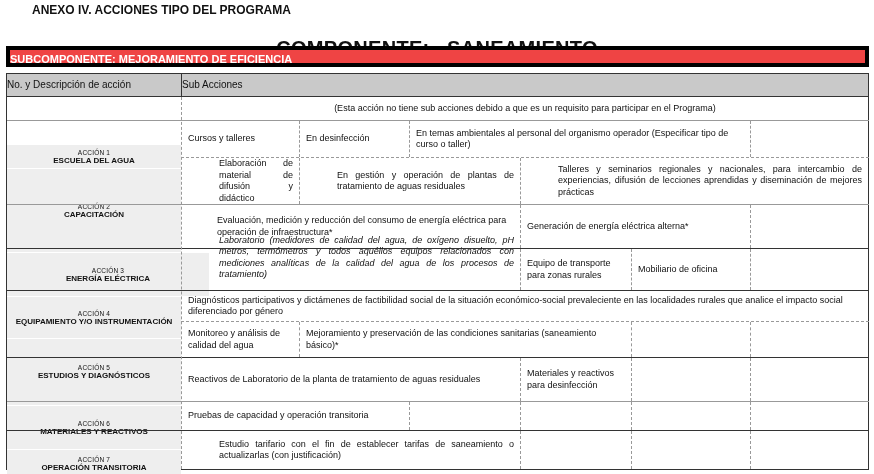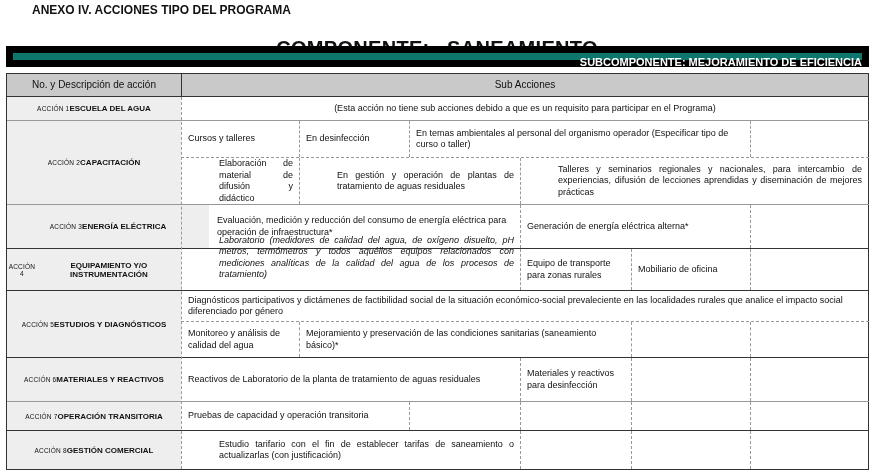--- a/index.html
+++ b/index.html
@@ -1,23 +1,23 @@
 <!DOCTYPE html>
 <html><head>
 <meta charset="utf-8">
 <style>
   html, body { margin:0; padding:0; background:#fff; }
   body { width:874px; height:474px; position:relative; overflow:hidden; font-family:"Liberation Sans", sans-serif; color:#111; }
   .abs { position:absolute; box-sizing:border-box; }
   .annex { left:32px; top:3px; font-size:12px; font-weight:bold; }
   .comp { left:0; width:874px; top:37px; text-align:center; font-size:20px; font-weight:bold; letter-spacing:0.3px; }
-  .subbar { left:6px; top:46px; width:863px; height:21px; background:#0f766e; border:7px solid #000000; color:#fff; font-size:11px; font-weight:bold; text-align:right; line-height:19px; }
+  .subbar { left:6px; top:46px; width:863px; height:21px; background:#ef4444; border:4px solid #000000; color:#fff; font-size:11px; font-weight:bold; text-align:left; line-height:19px; }
   .tbl { left:6px; top:73px; width:863px; height:397px; border:1.5px solid #333; }
-  .hdr { background:#c9c9c9; font-size:10px; text-align:center; line-height:22px; }
-  .lab { background:#eeeeee; text-align:center; font-size:8.5px; display:flex; flex-direction:row; justify-content:center; align-items:center; }
+  .hdr { background:#c9c9c9; font-size:10px; line-height:22px; }
+  .lab { background:#eeeeee; text-align:center; font-size:8.5px; display:flex; flex-direction:column; justify-content:center; align-items:center;margin-top:48px; }
   .lab .num { font-size:6.5px; letter-spacing:0.2px; }
   .lab .ttl { font-weight:bold; font-size:8px; }
   .cell { font-size:9px; line-height:11.5px; padding:0 6px; display:flex; align-items:center; }
   .j { text-align:justify;padding-left:37px; }
   .hline { height:0; border-top:1.5px solid #333; }
   .hdash { height:0; border-top:1px dashed #999; }
   .vdash { width:0; border-left:1px dashed #999; }
   .vsolid { width:0; border-left:1px solid #333; }
 </style>
 </head>

